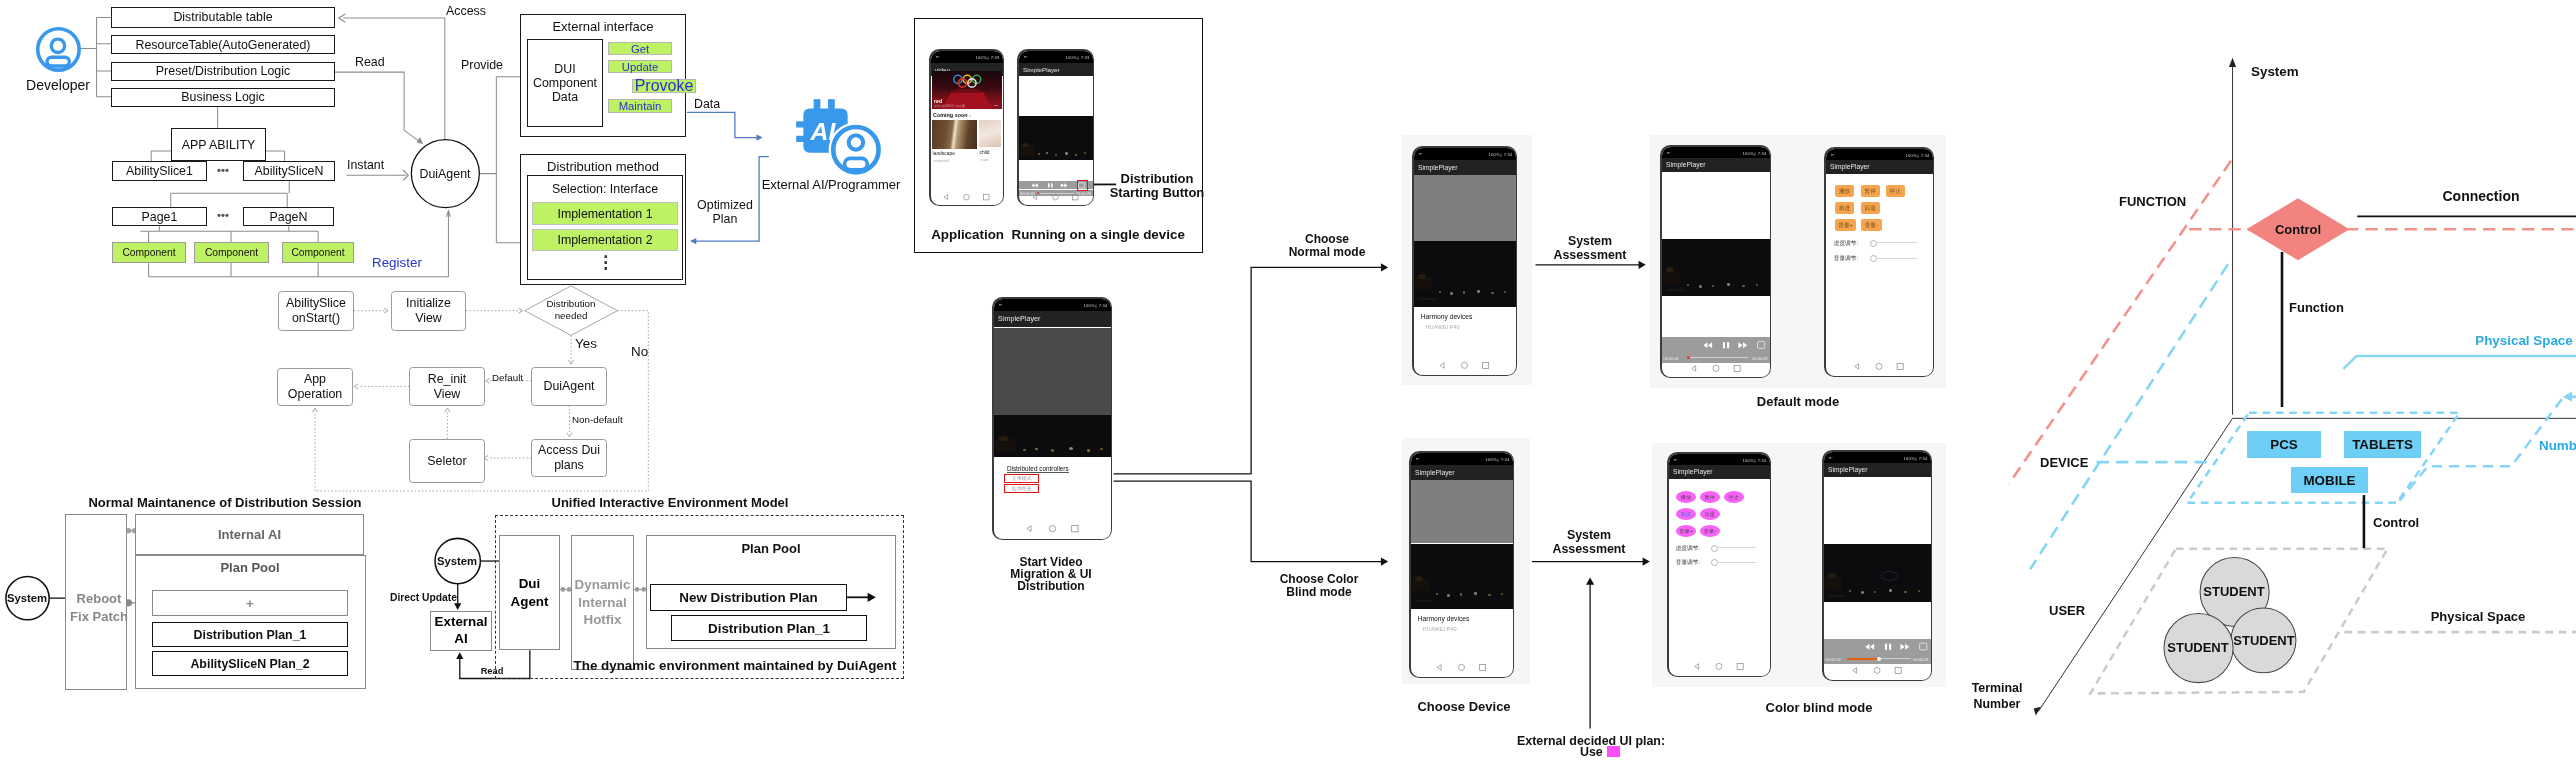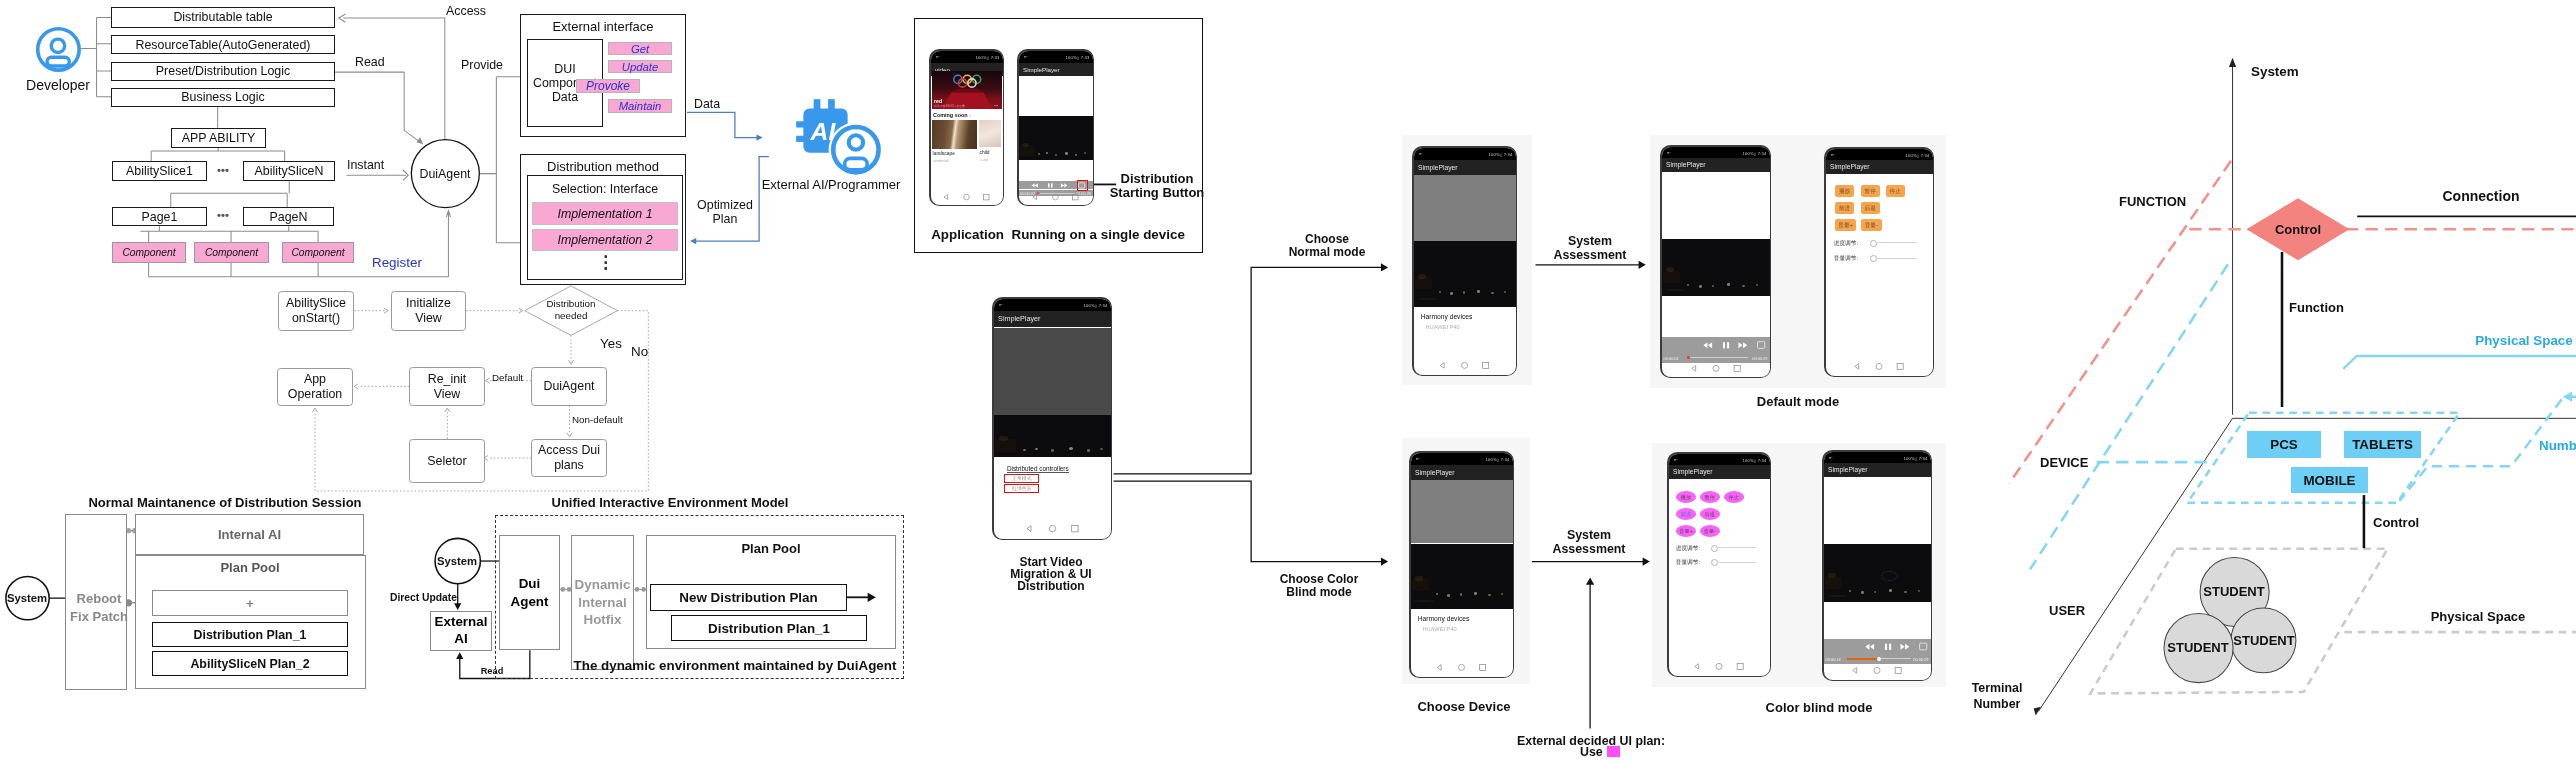--- a/index.html
+++ b/index.html
@@ -1,19 +1,19 @@
 <!DOCTYPE html>
 <html style="font-size:8.2px"><head>
 <meta charset="utf-8">
 <style>
 html,body{margin:0;padding:0;background:#fff;}
 #wrap{position:relative;width:2834px;height:763px;background:#fff;font-family:"Liberation Sans",sans-serif;overflow:hidden;}
 .abs{position:absolute;}
 .bx{position:absolute;background:#fff;border:1px solid #1a1a1a;display:flex;align-items:center;justify-content:center;text-align:center;font-size:12.4px;color:#111;box-sizing:border-box;}
-.cbx{position:absolute;background:#f9a8d4;border:0.8px solid #9a9a9a;display:flex;align-items:center;justify-content:center;text-align:left;font-size:10.3px;color:#111;box-sizing:border-box;font-style:italic;}
+.cbx{position:absolute;background:#bef264;border:0.8px solid #9a9a9a;display:flex;align-items:center;justify-content:center;text-align:left;font-size:10.3px;color:#111;box-sizing:border-box;}
 .rbx{position:absolute;background:#fff;border:0.8px solid #9a9a9a;border-radius:3.6px;display:flex;align-items:center;justify-content:center;text-align:center;font-size:12.4px;color:#111;box-sizing:border-box;line-height:1.2;}
 .lbl{position:absolute;color:#111;font-size:12.4px;white-space:nowrap;}
 .ctr{transform:translateX(-50%);text-align:center;}
 .b{font-weight:bold;}
 .blue{color:#2733cc;}
 .gb{position:absolute;background:#fff;border:1.3px solid #8a8a8a;box-sizing:border-box;display:flex;align-items:center;justify-content:center;text-align:center;}
 .bb{position:absolute;background:#fff;border:1.5px solid #111;box-sizing:border-box;display:flex;align-items:center;justify-content:center;text-align:center;font-weight:bold;font-size:12.4px;color:#111;}
 .cy{position:absolute;background:#6dcff6;display:flex;align-items:center;justify-content:center;font-weight:bold;font-size:13px;color:#111;}
 .ph{position:absolute;background:#3c3c3c;border-radius:10.3px;box-sizing:border-box;padding:1.5px;}
 .phin{position:relative;width:100%;height:100%;background:#fff;border-radius:8.8px;overflow:hidden;}
@@ -157,21 +157,21 @@
 <circle cx="5218" cy="971" r="68" fill="#d9d9d9"></circle>
 <circle cx="4337" cy="1149" r="67" fill="#d9d9d9" stroke="#444" stroke-width="2"></circle>
 <circle cx="4393" cy="1243" r="63" fill="#d9d9d9" stroke="#444" stroke-width="2"></circle>
 <circle cx="4267" cy="1258" r="67" fill="#d9d9d9" stroke="#444" stroke-width="2"></circle>
 </svg>
 
 <div class="bx" style="left:111px;top:7.2px;width:224px;height:20.6px;">Distributable table</div>
 <div class="bx" style="left:111px;top:35px;width:224px;height:19px;">ResourceTable(AutoGenerated)</div>
 <div class="bx" style="left:111px;top:62px;width:224px;height:18.5px;">Preset/Distribution Logic</div>
 <div class="bx" style="left:111px;top:88px;width:224px;height:18.5px;">Business Logic</div>
-<div class="bx" style="left:171px;top:128px;width:95px;height:20px;border-width:0.8px;text-align:center;">APP ABILITY</div>
+<div class="bx" style="left:171px;top:128px;width:95px;height:33px;border-width:0.8px;text-align:center;">APP ABILITY</div>
 <div class="bx" style="left:112px;top:161px;width:95px;height:20px;border-width:0.8px;">AbilitySlice1</div>
 <div class="bx" style="left:243px;top:161px;width:92px;height:20px;border-width:0.8px;">AbilitySliceN</div>
 <div class="lbl b" style="left:217px;top:164px;font-size:11.3px;color:#555;">•••</div>
 <div class="bx" style="left:112px;top:207px;width:95px;height:19px;border-width:0.8px;">Page1</div>
 <div class="bx" style="left:243px;top:207px;width:91px;height:19px;border-width:0.8px;">PageN</div>
 <div class="lbl b" style="left:217px;top:209px;font-size:11.3px;color:#555;">•••</div>
 <div class="cbx" style="left:112px;top:242px;width:74px;height:20.6px;">Component</div>
 <div class="cbx" style="left:194px;top:242px;width:75px;height:20.6px;">Component</div>
 <div class="cbx" style="left:282px;top:242px;width:72px;height:20.6px;">Component</div>
 <div class="lbl" style="left:446px;top:4.1px;">Access</div>
@@ -185,21 +185,21 @@
 <svg class="abs" style="left:31px;top:22px" width="58" height="58" viewBox="0 0 112 112">
 <circle cx="53" cy="53" r="40" stroke="#3898ec" stroke-width="7" fill="#fff"></circle>
 <circle cx="52" cy="46" r="13" stroke="#3898ec" stroke-width="6.5" fill="#fff"></circle>
 <rect x="31" y="68" width="43" height="17" rx="8.5" stroke="#3898ec" stroke-width="6.5" fill="#fff"></rect>
 </svg>
 
 <div class="bx" style="left:520px;top:14.4px;width:166px;height:123px;align-items:flex-start;justify-content:center;font-size:13px;padding-top:4.1px;">External interface</div>
 <div class="bx" style="left:527px;top:39px;width:76px;height:88px;border-width:0.8px;font-size:12.4px;">DUI<br>Component<br>Data</div>
 <div class="cbx blue" style="left:608px;top:42px;width:64px;height:13.4px;border-color:#b5b5b5;font-size:11.3px;">Get</div>
 <div class="cbx blue" style="left:608px;top:60px;width:64px;height:13.4px;border-color:#b5b5b5;font-size:11.3px;">Update</div>
-<div class="cbx blue" style="left:576px;top:79px;width:64px;height:14px;border-color:#b5b5b5;font-size:12px;">Provoke</div>
+<div class="cbx blue" style="left:632px;top:79px;width:64px;height:14px;border-color:#b5b5b5;font-size:16px;">Provoke</div>
 <div class="cbx blue" style="left:608px;top:99px;width:64px;height:14.4px;border-color:#b5b5b5;font-size:11.3px;">Maintain</div>
 <div class="lbl" style="left:694px;top:97px;">Data</div>
 
 <div class="bx" style="left:520px;top:154px;width:166px;height:131px;align-items:flex-start;justify-content:center;font-size:13px;padding-top:4.1px;">Distribution method</div>
 <div class="bx" style="left:527px;top:175px;width:156px;height:105px;border-width:0.8px;align-items:flex-start;justify-content:center;font-size:12.4px;padding-top:6.2px;">Selection: Interface</div>
 <div class="cbx" style="left:532px;top:202px;width:146px;height:23px;border-color:#c0c0c0;font-size:12.4px;">Implementation 1</div>
 <div class="cbx" style="left:532px;top:229px;width:146px;height:22px;border-color:#c0c0c0;font-size:12.4px;">Implementation 2</div>
 <div class="lbl b" style="left:597px;top:252px;font-size:17.5px;color:#333;">⋮</div>
 <div class="lbl ctr" style="left:725px;top:198px;">Optimized<br>Plan</div>
 
@@ -218,21 +218,21 @@
 </svg>
 
 <div class="rbx" style="left:278px;top:291px;width:76px;height:40px;">AbilitySlice<br>onStart()</div>
 <div class="rbx" style="left:391px;top:291px;width:75px;height:40px;">Initialize<br>View</div>
 <div class="lbl ctr" style="left:571px;top:298px;font-size:9.8px;line-height:1.25;">Distribution<br>needed</div>
 <div class="rbx" style="left:531px;top:367px;width:76px;height:39px;">DuiAgent</div>
 <div class="rbx" style="left:409px;top:367px;width:76px;height:39px;">Re_init<br>View</div>
 <div class="rbx" style="left:277px;top:368px;width:76px;height:38px;">App<br>Operation</div>
 <div class="rbx" style="left:409px;top:439px;width:76px;height:44px;">Seletor</div>
 <div class="rbx" style="left:531px;top:439px;width:76px;height:38px;">Access Dui<br>plans</div>
-<div class="lbl" style="left:575px;top:336px;font-size:13.4px;margin-left:25px;">Yes</div>
+<div class="lbl" style="left:575px;top:336px;font-size:13.4px;">Yes</div>
 <div class="lbl" style="left:631px;top:344px;font-size:13.4px;">No</div>
 <div class="lbl" style="left:492px;top:372px;font-size:9.8px;">Default</div>
 <div class="lbl" style="left:572px;top:414px;font-size:9.8px;">Non-default</div>
 
 <div class="lbl ctr b" style="left:225px;top:495px;font-size:13px;">Normal Maintanence of Distribution Session</div>
 <div class="gb" style="left:65px;top:514px;width:62px;height:176px;"></div>
 <div class="gb b" style="left:135px;top:514px;width:229px;height:41px;font-size:13px;color:#666;">Internal AI</div>
 <div class="gb" style="left:135px;top:555px;width:231px;height:134px;"></div>
 <div class="lbl ctr b" style="left:250px;top:560px;font-size:13px;color:#555;">Plan Pool</div>
 <div class="gb" style="left:152px;top:590px;width:196px;height:26px;border-width:1px;font-size:13.4px;color:#888;font-weight:bold;">+</div>

